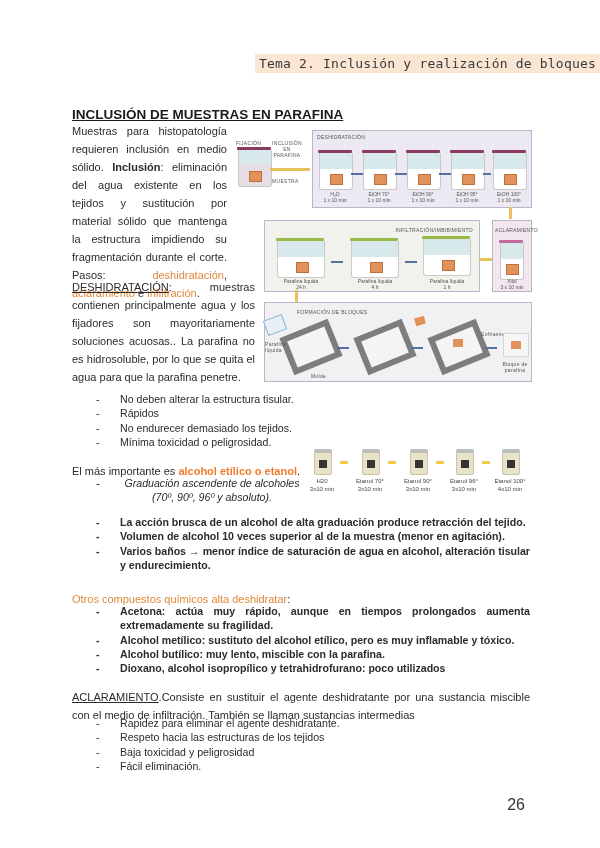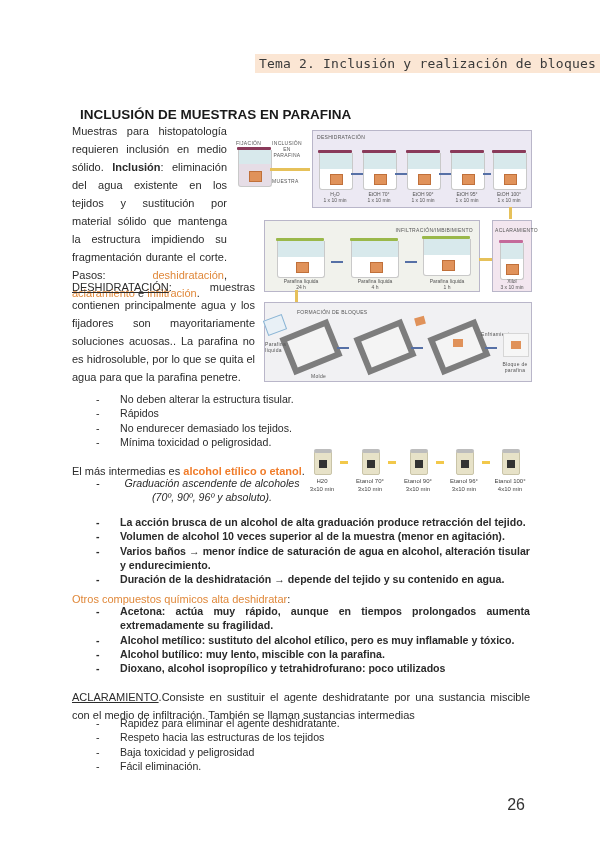--- a/index.html
+++ b/index.html
@@ -2,21 +2,21 @@
 <html><head>
 <meta charset="utf-8">
 <style>
   html, body { margin:0; padding:0; background:#ffffff; }
   body { width:600px; height:848px; position:relative; overflow:hidden;
          font-family:"Liberation Sans", sans-serif; color:#2b2b2b; }
   .abs { position:absolute; }
   .title-wrap { left:0; top:54px; width:600px; text-align:right; }
   .title { display:inline-block; background:#fbe6d4; padding:2px 4px;
            font-family:"DejaVu Sans Mono", monospace; font-size:13px; letter-spacing:0.2px; color:#3a3a3a; }
-  .h1 { left:72px; top:107px; font-size:13.5px; font-weight:bold; color:#1a1a1a;margin-left:8px; }
+  .h1 { left:72px; top:107px; font-size:13.5px; font-weight:bold; text-decoration:underline; color:#1a1a1a; }
   .para { font-size:11px; line-height:18px; text-align:justify; }
   .orange { color:#e0883a; }
   .orange-bold { color:#f07c2a; font-weight:bold; }
   .u { text-decoration:underline; }
   ul.dash { list-style:none; margin:0; padding:0; }
   ul.dash li { position:relative; padding-left:30px; font-size:10.6px; line-height:14.3px; text-align:justify; }
   ul.dash li::before { content:"-"; position:absolute; left:6px; top:0; }
   .pagenum { right:75px; top:796px; font-size:16px; color:#333; }
 
   
@@ -155,21 +155,21 @@
 </div>
 
 <ul class="abs dash" style="left:90px; top:392px; width:440px;">
   <li>No deben alterar la estructura tisular.</li>
   <li>Rápidos</li>
   <li>No endurecer demasiado los tejidos.</li>
   <li>Mínima toxicidad o peligrosidad.</li>
 </ul>
 
 <div class="abs para" style="left:72px; top:462px; width:240px;">
-  <span>El más intermedias es </span><span class="orange-bold">alcohol etílico o etanol</span><span>.</span>
+  <span>El más importante es </span><span class="orange-bold">alcohol etílico o etanol</span><span>.</span>
 </div>
 
 <ul class="abs dash" style="left:90px; top:476px; width:214px;">
   <li style="text-align:center;font-style:italic;">Graduación ascendente de alcoholes (70º, 90º, 96º y absoluto).</li>
 </ul>
 
 <div class="abs jars-row">
   <div class="mjar" style="left:14px;">
       <div class="lid"></div>
       <div class="blk"></div>
@@ -198,21 +198,20 @@
   <div class="mcap" style="left:48px;"><span>Etanol 70°</span><br><span>3x10 min</span></div>
   <div class="mcap" style="left:96px;"><span>Etanol 90°</span><br><span>3x10 min</span></div>
   <div class="mcap" style="left:142px;"><span>Etanol 96°</span><br><span>3x10 min</span></div>
   <div class="mcap" style="left:188px;"><span>Etanol 100°</span><br><span>4x10 min</span></div>
 </div>
 
 <ul class="abs dash" style="left:90px; top:515px; width:440px;font-weight:bold;">
   <li>La acción brusca de un alcohol de alta graduación produce retracción del tejido.</li>
   <li>Volumen de alcohol 10 veces superior al de la muestra (menor en agitación).</li>
   <li>Varios baños → menor índice de saturación de agua en alcohol, alteración tisular y endurecimiento.</li>
-  <li>Duración de la deshidratación → depende del tejido y su contenido en agua.</li>
 </ul>
 
 <div class="abs para" style="left:72px; top:590px; width:460px;">
   <span class="orange">Otros compuestos químicos alta deshidratar</span><span>:</span>
 </div>
 <ul class="abs dash" style="left:90px; top:604px; width:440px;font-weight:bold;">
   <li>Acetona: actúa muy rápido, aunque en tiempos prolongados aumenta extremadamente su fragilidad.</li>
   <li>Alcohol metílico: sustituto del alcohol etílico, pero es muy inflamable y tóxico.</li>
   <li>Alcohol butílico: muy lento, miscible con la parafina.</li>
   <li>Dioxano, alcohol isopropílico y tetrahidrofurano: poco utilizados</li>

